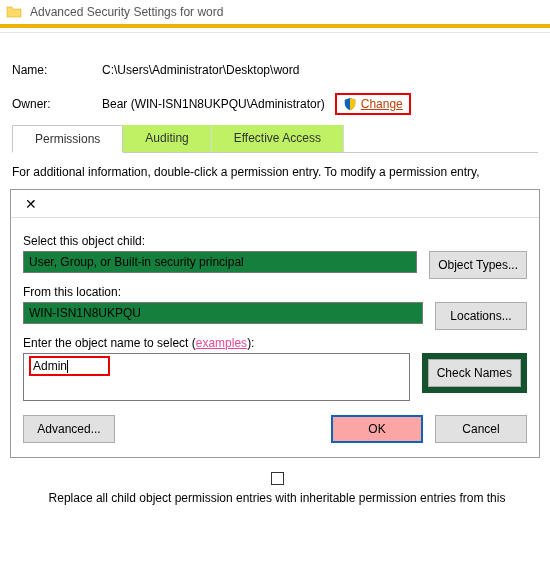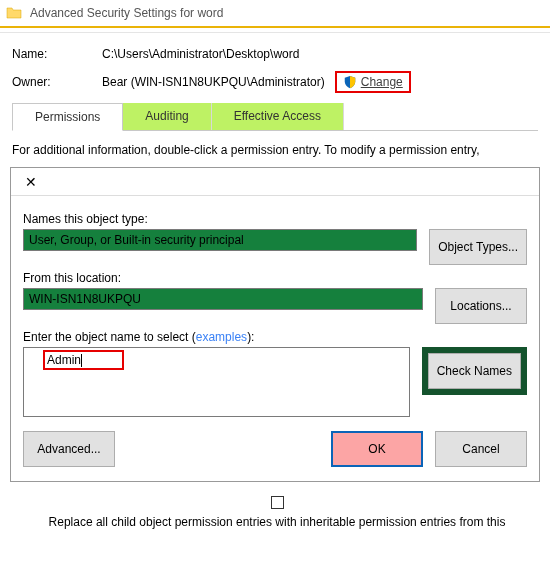--- a/index.html
+++ b/index.html
@@ -12,53 +12,54 @@
     width: 550px;
     height: 562px;
     overflow: hidden;
   }
   .titlebar {
     height: 28px;
     display: flex;
     align-items: center;
     padding: 0 6px;
     background: #fff;
-    border-bottom: 2px solid #eab308;
+    border-bottom: 4px solid #eab308;
     color: #555;
     font-size: 12px;
   }
   .folder-icon {
     width: 16px; height: 16px; margin-right: 8px;
   }
   .main-panel {
     padding: 14px 12px 0 12px;
     border-top: 1px solid #e5e5e5;
     margin-top: 4px;
   }
   .info-row {
     display: flex;
     align-items: center;
     margin-bottom: 10px;
     font-size: 12px;
+    margin-top: 16px;
   }
   .info-label {
     width: 90px;
     color: #000;
   }
   .info-value { color: #000; }
   .change-wrap {
     display: inline-flex;
     align-items: center;
     border: 2px solid #e60000;
     padding: 2px 6px;
     margin-left: 10px;
   }
   .shield-icon { width: 14px; height: 14px; margin-right: 4px; }
   .change-link {
-    color: #404040;
+    color: #c2410c;
     text-decoration: underline;
     cursor: pointer;
   }
   .tabs {
     display: flex;
     border-bottom: 1px solid #c8c8c8;
     margin-top: 8px;
   }
   .tab {
     padding: 6px 22px;
@@ -110,34 +111,34 @@
   .ro-field {
     flex: 1;
     border: 1px solid #7a7a7a;
     background: #15803d;
     padding: 3px 5px;
     font-size: 12px;
     height: 22px;
   }
   .btn {
     min-width: 92px;
-    height: 36px;
+    height: 28px;
     background: #e1e1e1;
     border: 1px solid #adadad;
     font-size: 12px;
     cursor: pointer;
     padding: 0 8px;
   }
   .btn.primary { border: 2px solid #0a64b8; background: #fca5a5; }
-  .examples-link { color: #3b82f6; cursor: pointer; }
+  .examples-link { color: #ec4899; text-decoration: underline; cursor: pointer; }
   .object-input-wrap {
     flex: 1;
     border: 1px solid #7a7a7a;
-    height: 70px;
-    padding: 2px 19px;
+    height: 48px;
+    padding: 2px 5px;
     position: relative;
   }
   .obj-value {
     display: inline-block;
     border: 2px solid #e60000;
     padding: 1px 40px 1px 2px;
     font-size: 12px;
   }
   .caret {
     display: inline-block;
@@ -207,21 +208,21 @@
 
   <div class="hint">For additional information, double-click a permission entry. To modify a permission entry,</div>
 </div>
 
 <div class="dialog">
   <div class="dlg-title">
     <span class="close-x">✕</span>
   </div>
   <div class="dlg-body">
 
-    <div class="field-label">Names this object type:</div>
+    <div class="field-label">Select this object child:</div>
     <div class="row">
       <div class="ro-field">User, Group, or Built-in security principal</div>
       <button class="btn">Object Types...</button>
     </div>
 
     <div class="field-label">From this location:</div>
     <div class="row">
       <div class="ro-field">WIN-ISN1N8UKPQU</div>
       <button class="btn">Locations...</button>
     </div>

